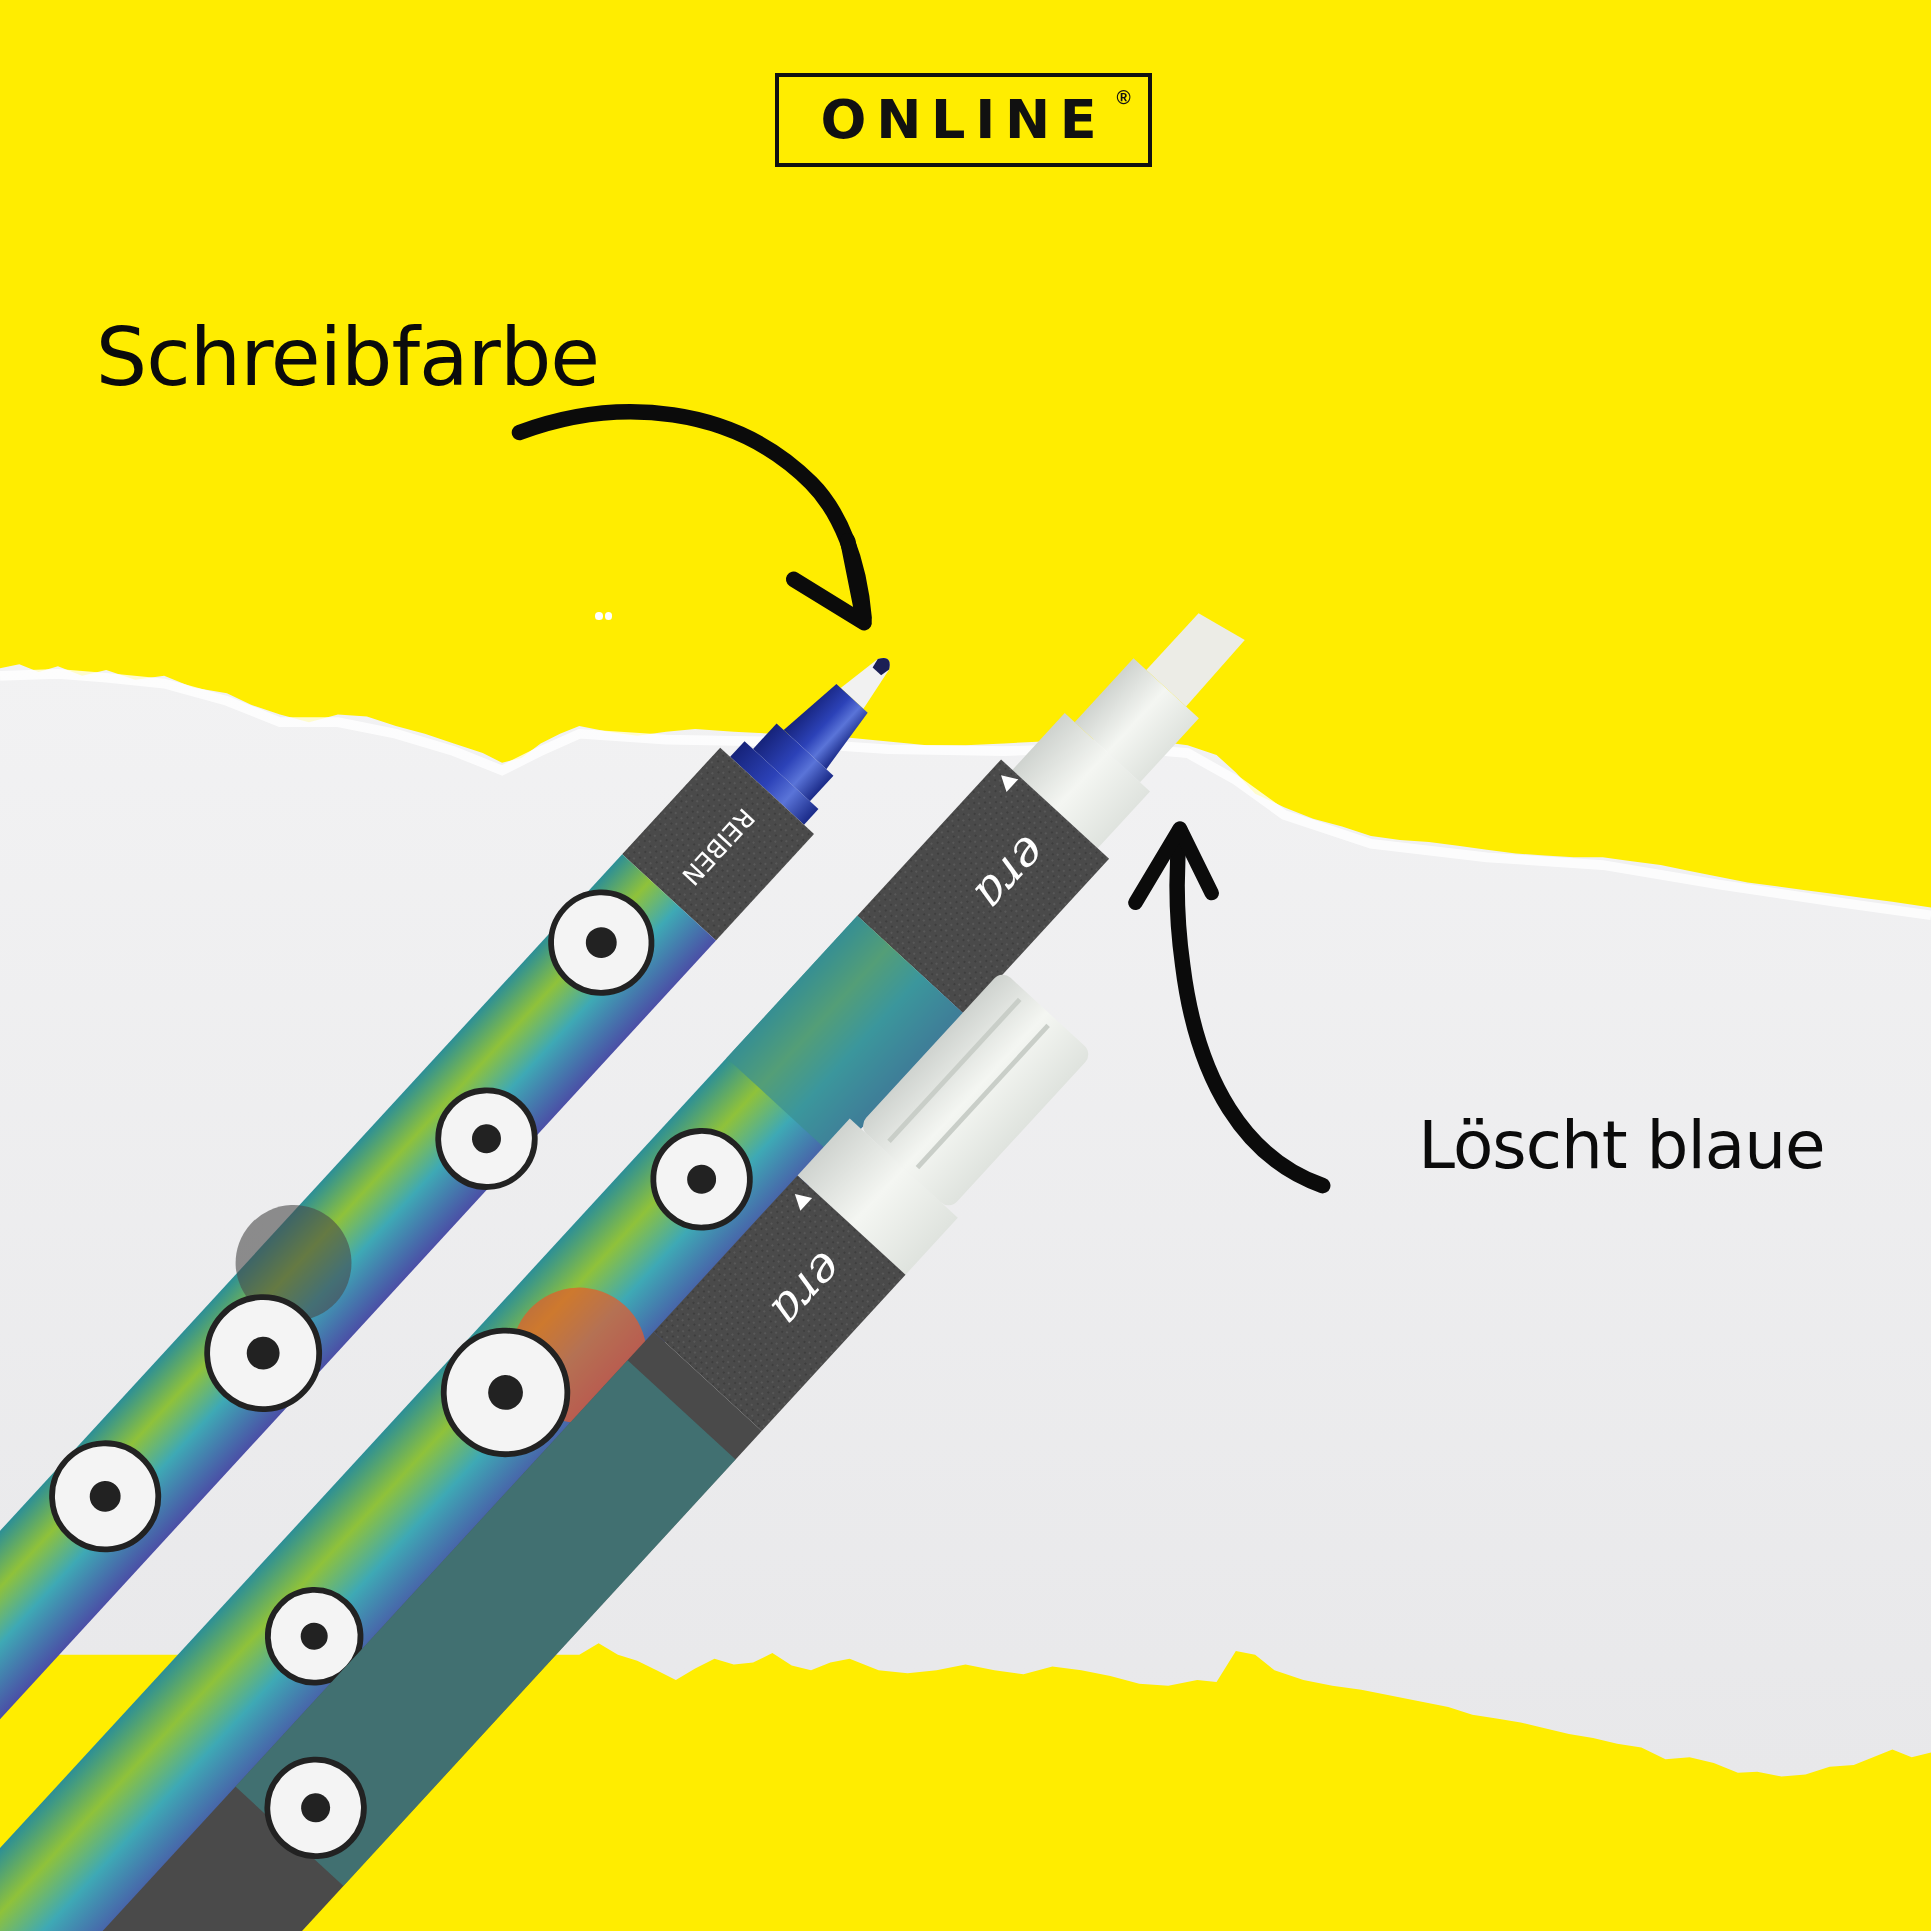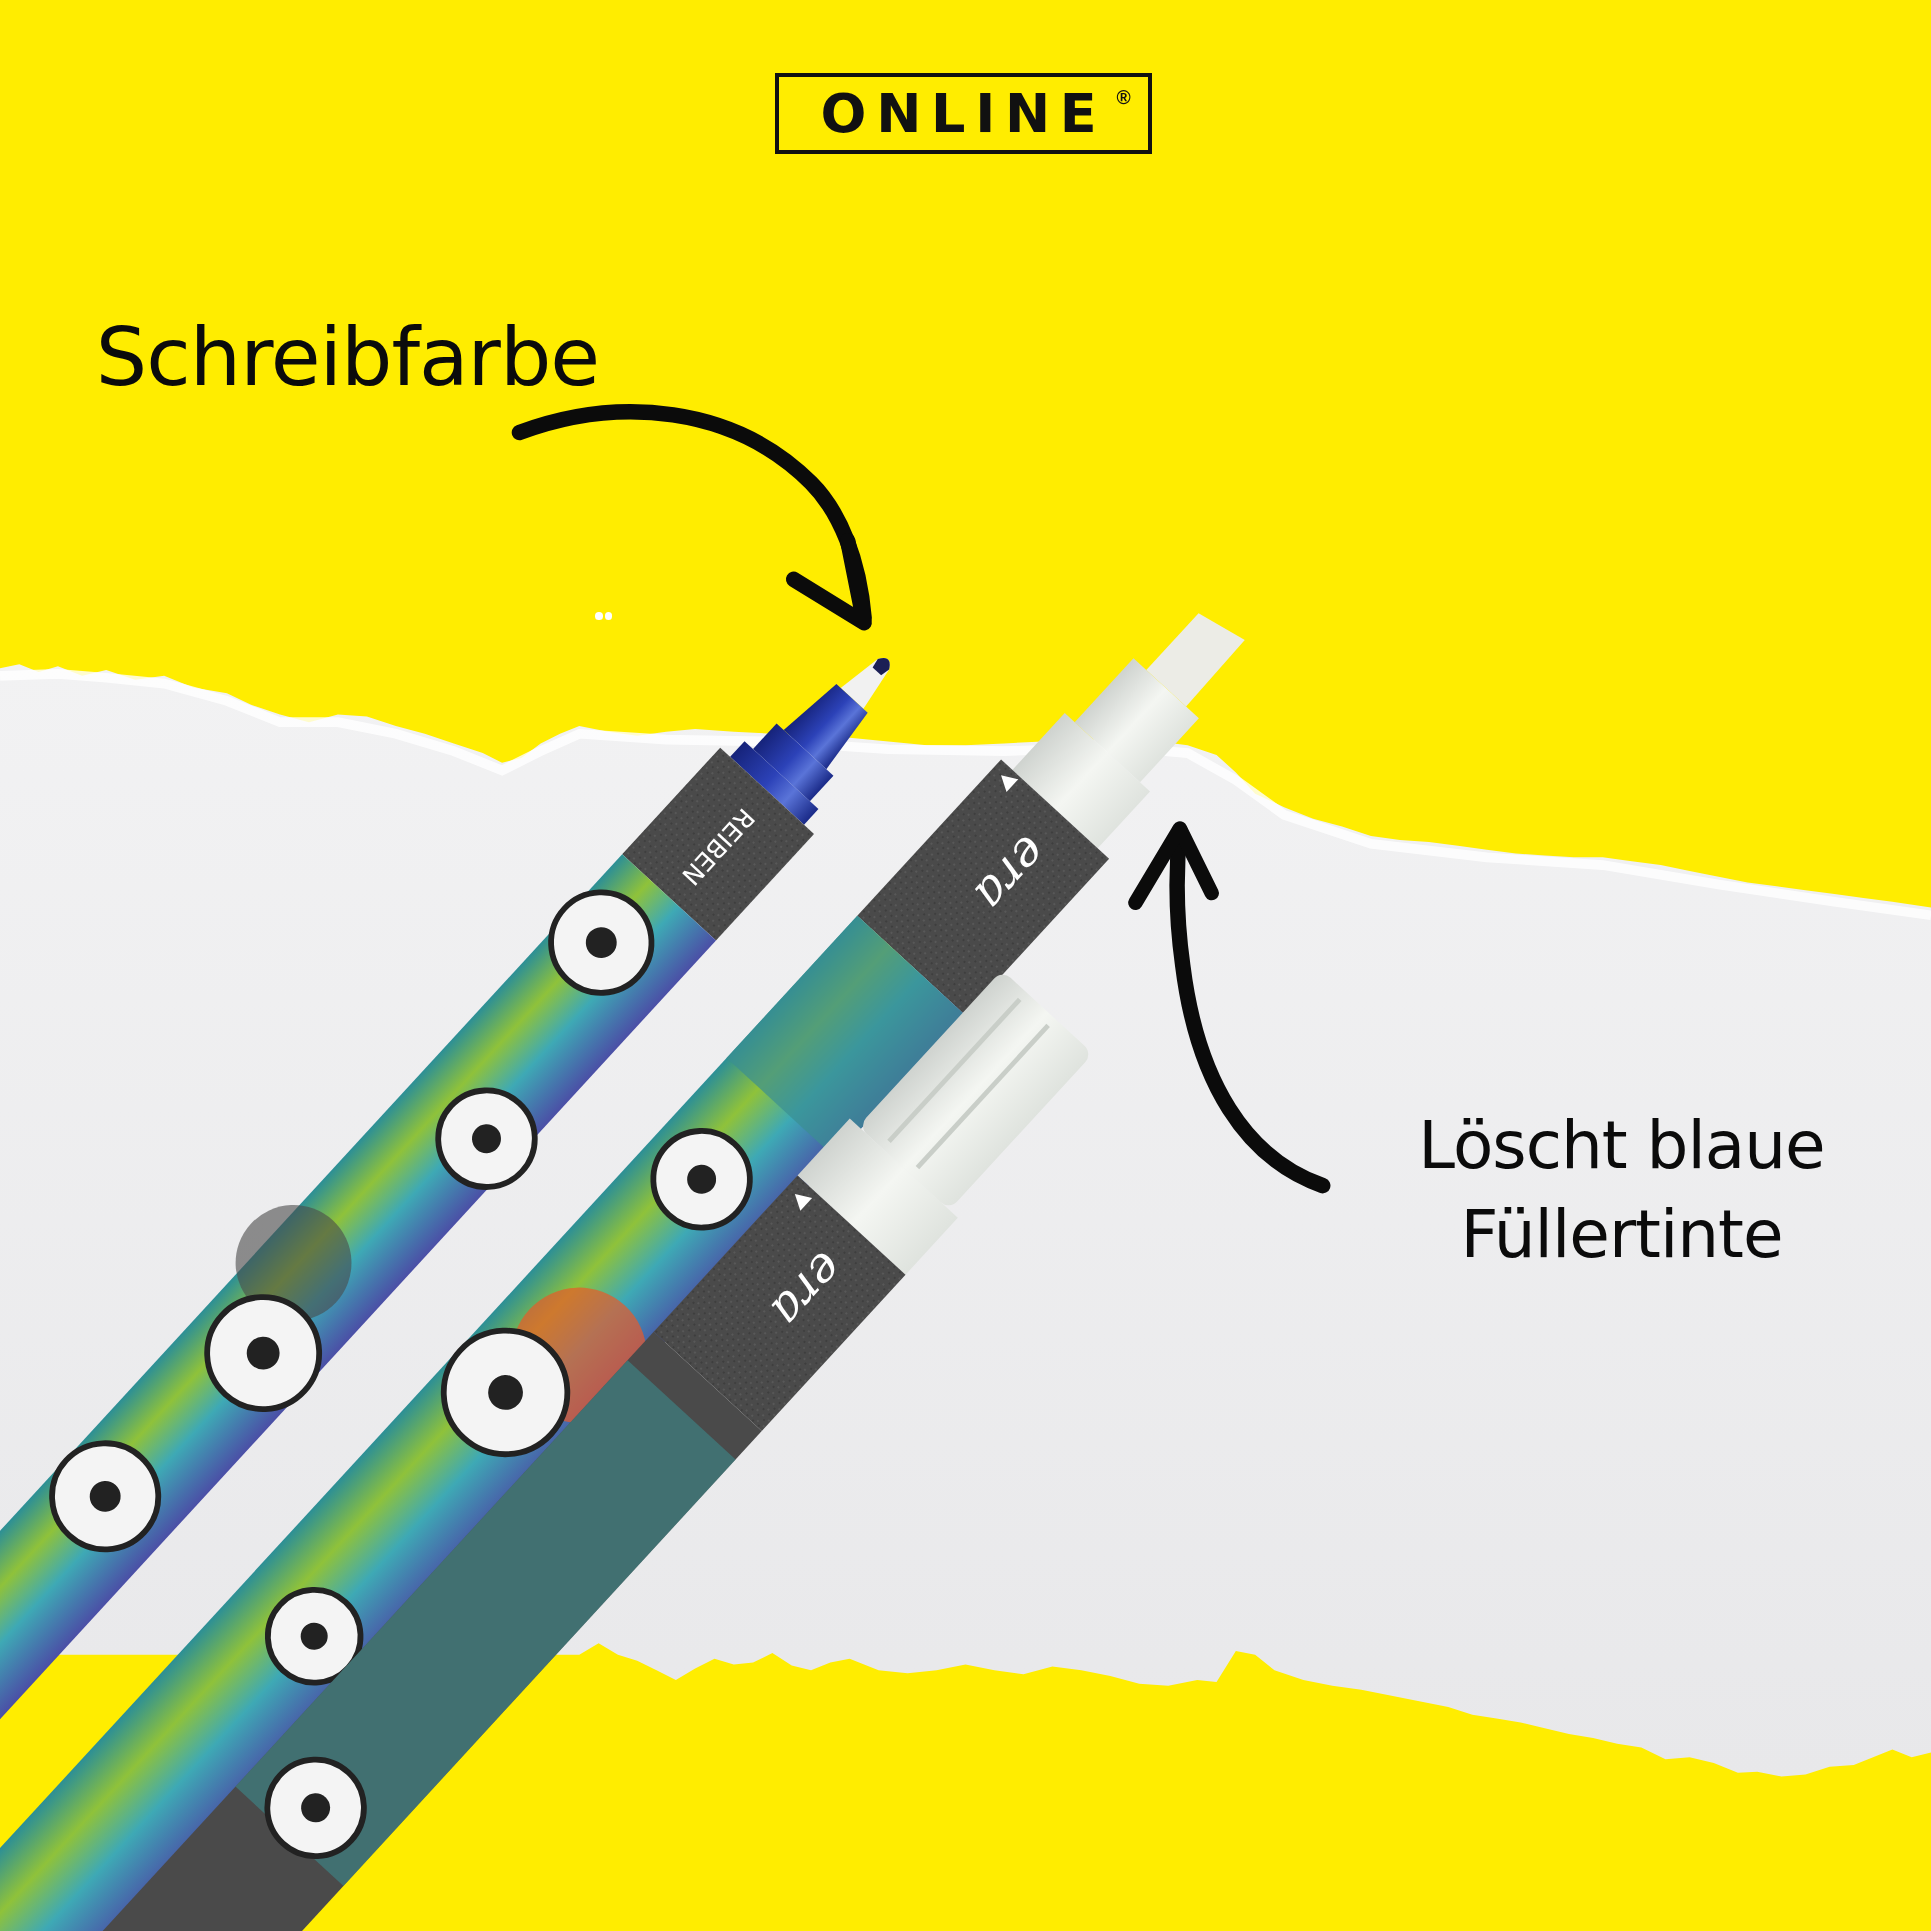--- a/index.html
+++ b/index.html
@@ -1,19 +1,19 @@
 <!DOCTYPE html>
 <html><head>
 <meta charset="utf-8">
 <style>
   html, body { margin:0; padding:0; }
   body { width:1931px; height:1931px; overflow:hidden; position:relative; background:#FFED00; font-family:"Liberation Sans", sans-serif; }
   .scene { position:absolute; inset:0; overflow:hidden; }
   .paper { position:absolute; left:0; top:0; width:1931px; height:1931px; }
-  .logo { position:absolute; left:775px; top:73px; width:377px; height:81px; border:4.8px solid #111; box-sizing:border-box; display:flex; align-items:center; justify-content:center; }
+  .logo { position:absolute; left:775px; top:73px; width:377px; height:94px; border:4.8px solid #111; box-sizing:border-box; display:flex; align-items:center; justify-content:center; }
   .logo-text { font-family:"DejaVu Sans", sans-serif; font-weight:bold; font-size:54px; letter-spacing:9.7px; color:#111; line-height:1; }
   .logo-reg { position:absolute; right:17.4px; top:9.7px; font-size:19.3px; font-weight:bold; color:#111; }
   .hand { position:absolute; font-family:"DejaVu Sans", sans-serif; color:#0b0b0b; font-size:81px; line-height:1.35; text-align:center; letter-spacing:-1px; }
   .label-left { left:58px; top:275px; width:579px;margin-top:28px; }
   .label-right { left:1332px; top:1101px; width:579px; font-size:66px; }
   .arrow { position:absolute; left:0; top:0; width:1931px; height:1931px; pointer-events:none; }
   .dots { position:absolute; left:595px; top:610px; width:19.3px; height:11.6px; }
   .dots span { position:absolute; width:7.7px; height:7.7px; border-radius:50%; background:#fff; top:1.9px; }
 </style>
 </head>
@@ -140,17 +140,16 @@
     <span class="logo-text">ONLINE</span>
     <span class="logo-reg">®</span>
   </div>
 
   <div class="hand label-left">
     <div>Schreibfarbe</div>
   </div>
 
   <div class="hand label-right">
     <div>Löscht blaue</div>
-    <div>Füllertinte</div>
   </div>
 
 </div>
 
 
 </body></html>

